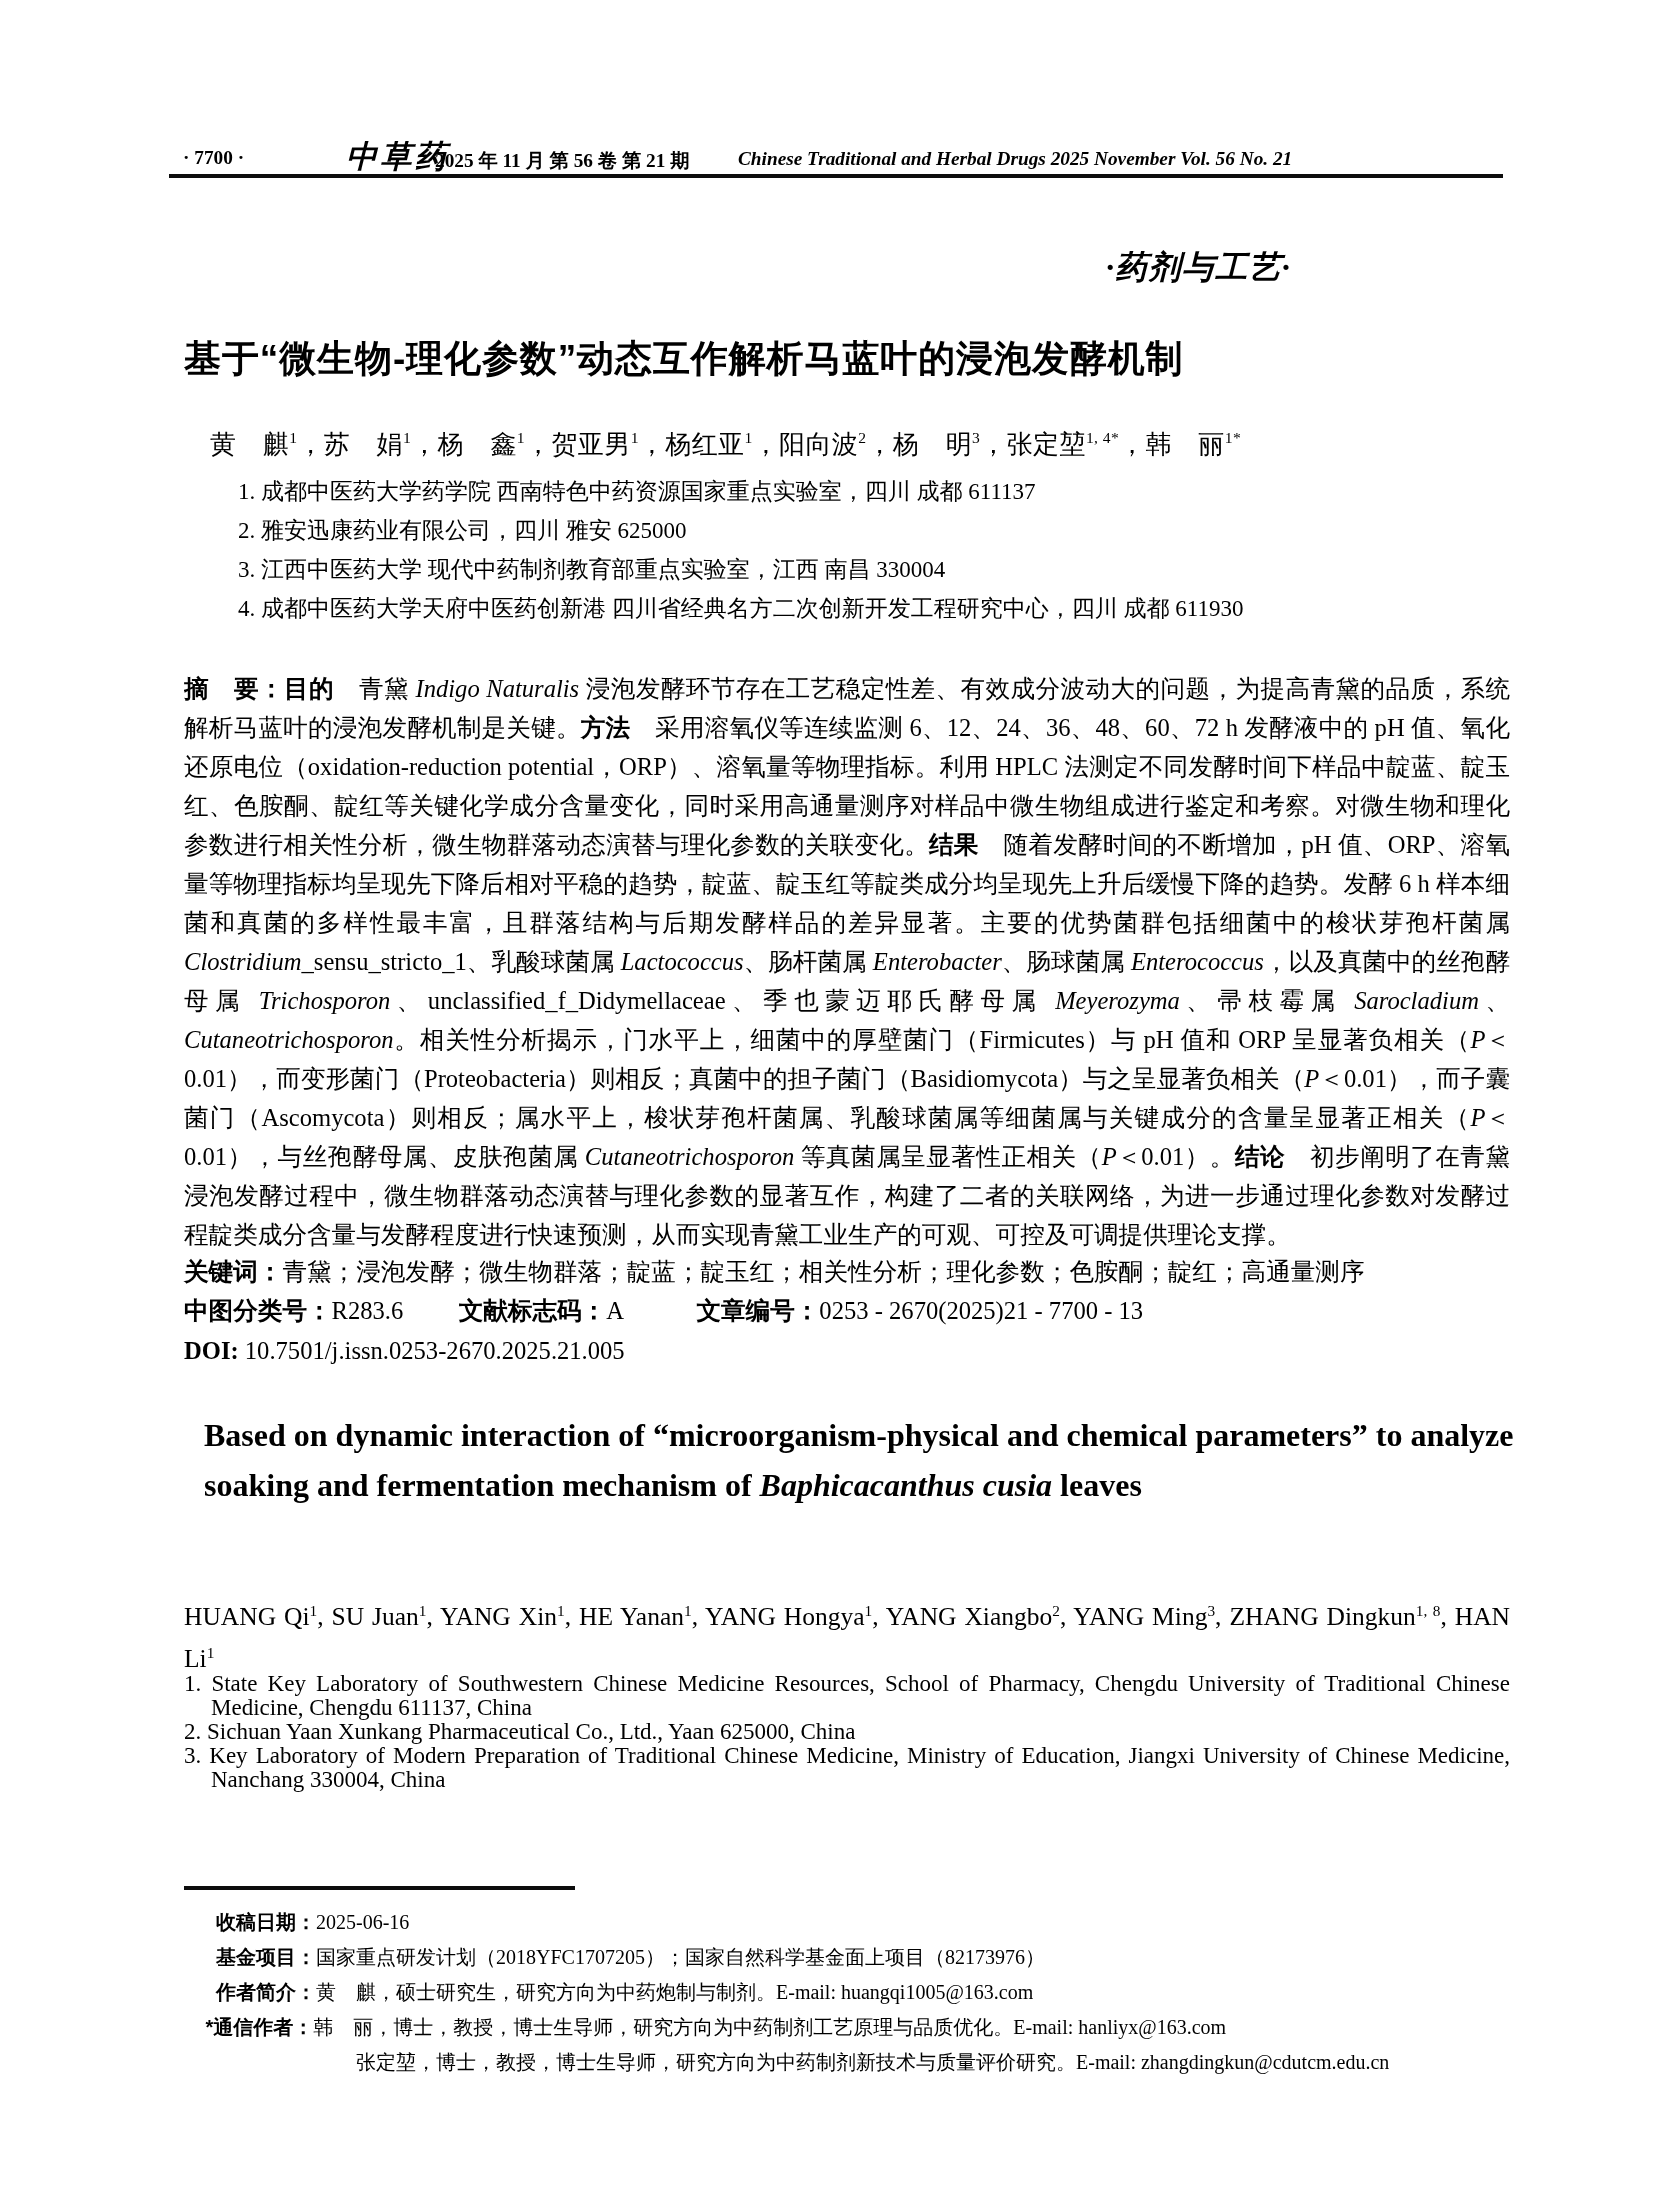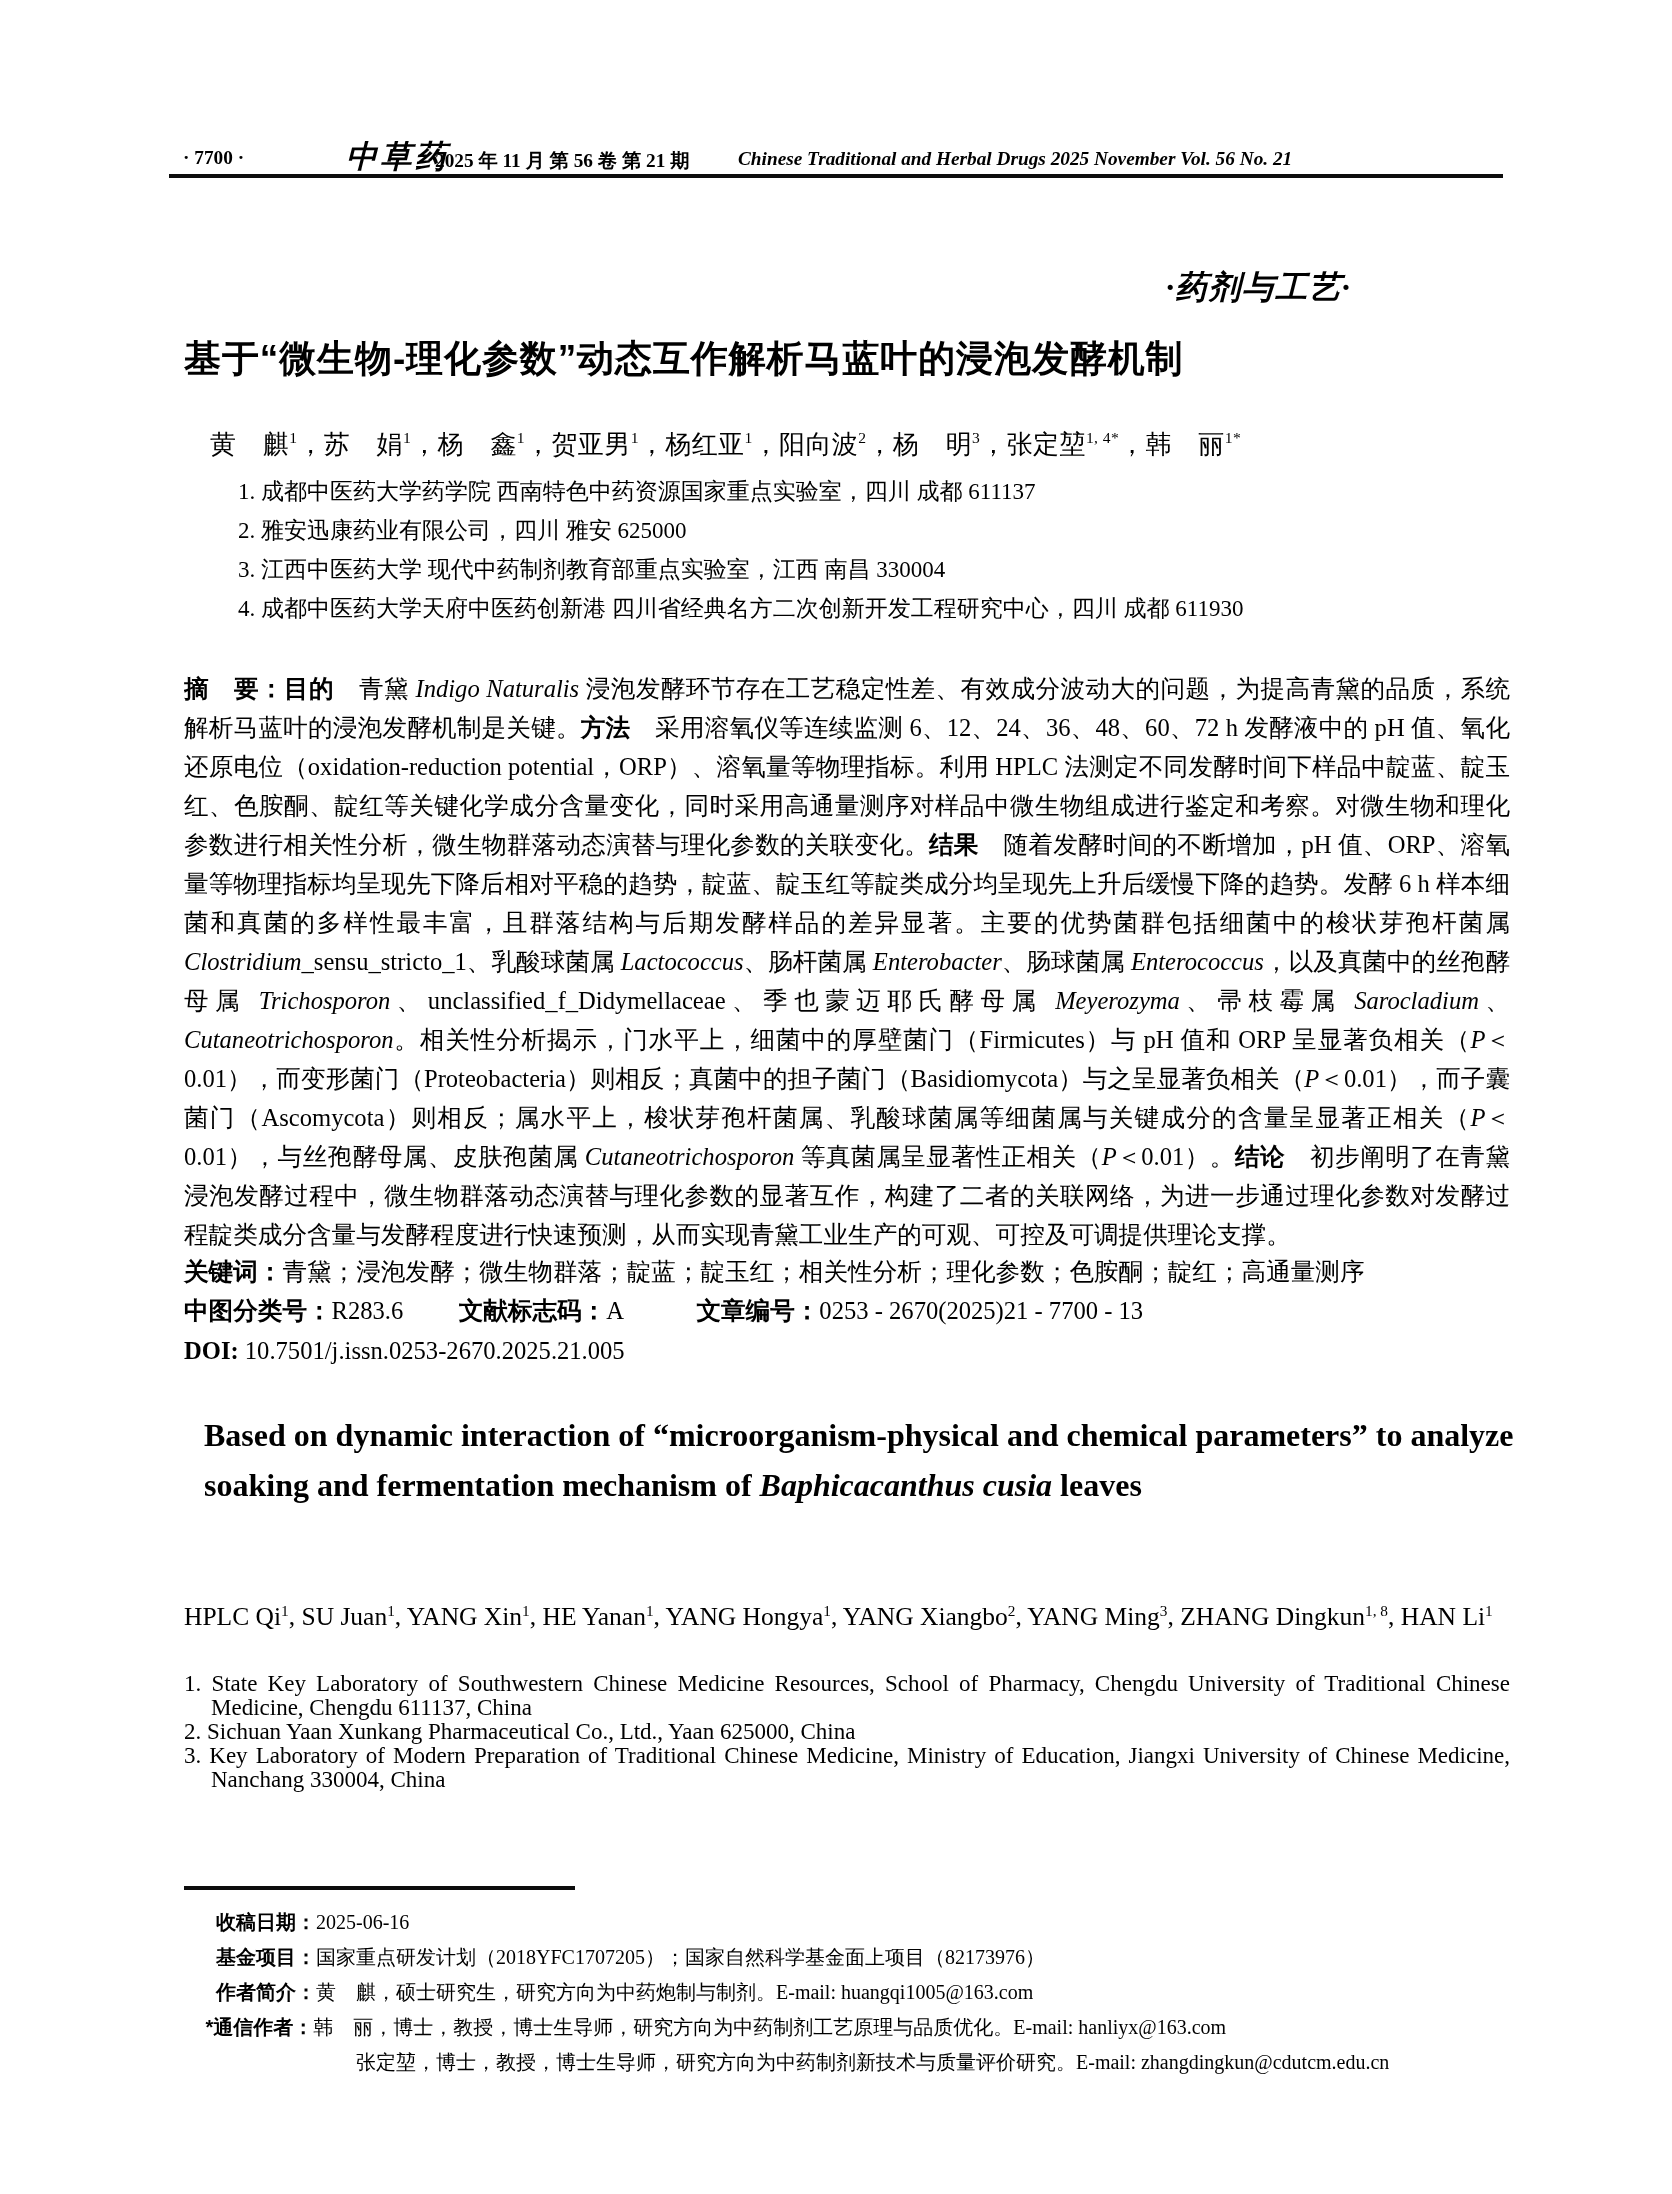--- a/index.html
+++ b/index.html
@@ -15,21 +15,21 @@
   .hei{font-family:"Liberation Sans", sans-serif;font-weight:bold;}
   sup{font-size:60%;vertical-align:super;line-height:0;}
   .abs{position:absolute;}
   
   .pagenum{left:183px;top:147px;font-size:19.3px;font-weight:bold;}
   .journal-cn{left:346px;top:136px;font-size:31px;font-weight:bold;font-style:italic;letter-spacing:3.5px;}
   .issue-cn{left:435px;top:147px;font-size:19.3px;font-weight:bold;}
   .journal-en{left:738px;top:148px;font-size:19.3px;font-weight:bold;font-style:italic;}
   .header-rule{left:169px;top:174px;width:1334px;height:4.4px;background:#0d0d0d;}
   
-  .section-label{left:1166px;top:246px;font-size:32px;font-weight:bold;font-style:italic;letter-spacing:1.3px;margin-top:20px;}
+  .section-label{left:1106px;top:246px;font-size:32px;font-weight:bold;font-style:italic;letter-spacing:1.3px;}
   .title-cn{left:184px;top:334px;font-size:37px;font-weight:bold;font-family:"Liberation Sans", sans-serif;letter-spacing:0.9px;}
   
   .authors-cn{left:210px;top:427px;font-size:26px;letter-spacing:0.4px;}
   .affils-cn{left:210px;top:472px;font-size:23px;line-height:39px;width:1299px;margin-left:28px;}
   .affils-cn div{padding-left:28px;text-indent:-28px;}
   
   .abstract{left:184px;top:669px;width:1326px;font-size:24.6px;line-height:39px;text-align:justify;height:592px;overflow:hidden;}
   .kw-line{left:184px;top:1252px;width:1326px;font-size:24.6px;line-height:39px;}
   .class-line{left:184px;top:1291px;width:1326px;font-size:24.6px;line-height:39px;}
   .doi-line{left:184px;top:1331px;width:1326px;font-size:24.6px;line-height:39px;}
@@ -70,21 +70,21 @@
   <div class="abs abstract"><span class="hei">摘　要：目的</span><span>　青黛 </span><span style="font-style: italic;">Indigo Naturalis</span><span> 浸泡发酵环节存在工艺稳定性差、有效成分波动大的问题，为提高青黛的品质，系统解析马蓝叶的浸泡发酵机制是关键。</span><span class="hei">方法</span><span>　采用溶氧仪等连续监测 6、12、24、36、48、60、72 h 发酵液中的 pH 值、氧化还原电位（oxidation-reduction potential，ORP）、溶氧量等物理指标。利用 HPLC 法测定不同发酵时间下样品中靛蓝、靛玉红、色胺酮、靛红等关键化学成分含量变化，同时采用高通量测序对样品中微生物组成进行鉴定和考察。对微生物和理化参数进行相关性分析，微生物群落动态演替与理化参数的关联变化。</span><span class="hei">结果</span><span>　随着发酵时间的不断增加，pH 值、ORP、溶氧量等物理指标均呈现先下降后相对平稳的趋势，靛蓝、靛玉红等靛类成分均呈现先上升后缓慢下降的趋势。发酵 6 h 样本细菌和真菌的多样性最丰富，且群落结构与后期发酵样品的差异显著。主要的优势菌群包括细菌中的梭状芽孢杆菌属 </span><span style="font-style: italic;">Clostridium</span><span>_sensu_stricto_1、乳酸球菌属 </span><span style="font-style: italic;">Lactococcus</span><span>、肠杆菌属 </span><span style="font-style: italic;">Enterobacter</span><span>、肠球菌属 </span><span style="font-style: italic;">Enterococcus</span><span>，以及真菌中的丝孢酵母属 </span><span style="font-style: italic;">Trichosporon</span><span>、unclassified_f_Didymellaceae、季也蒙迈耶氏酵母属 </span><span style="font-style: italic;">Meyerozyma</span><span>、帚枝霉属 </span><span style="font-style: italic;">Sarocladium</span><span>、</span><span style="font-style: italic;">Cutaneotrichosporon</span><span>。相关性分析揭示，门水平上，细菌中的厚壁菌门（Firmicutes）与 pH 值和 ORP 呈显著负相关（</span><span style="font-style: italic;">P</span><span>＜0.01），而变形菌门（Proteobacteria）则相反；真菌中的担子菌门（Basidiomycota）与之呈显著负相关（</span><span style="font-style: italic;">P</span><span>＜0.01），而子囊菌门（Ascomycota）则相反；属水平上，梭状芽孢杆菌属、乳酸球菌属等细菌属与关键成分的含量呈显著正相关（</span><span style="font-style: italic;">P</span><span>＜0.01），与丝孢酵母属、皮肤孢菌属 </span><span style="font-style: italic;">Cutaneotrichosporon</span><span> 等真菌属呈显著性正相关（</span><span style="font-style: italic;">P</span><span>＜0.01）。</span><span class="hei">结论</span><span>　初步阐明了在青黛浸泡发酵过程中，微生物群落动态演替与理化参数的显著互作，构建了二者的关联网络，为进一步通过理化参数对发酵过程靛类成分含量与发酵程度进行快速预测，从而实现青黛工业生产的可观、可控及可调提供理论支撑。</span></div>
 
   <div class="abs kw-line"><span class="hei">关键词：</span><span>青黛；浸泡发酵；微生物群落；靛蓝；靛玉红；相关性分析；理化参数；色胺酮；靛红；高通量测序</span></div>
 
   <div class="abs class-line"><span class="hei">中图分类号：</span><span>R283.6　　 </span><span class="hei">文献标志码：</span><span>A　　　</span><span class="hei">文章编号：</span><span>0253 - 2670(2025)21 - 7700 - 13</span></div>
 
   <div class="abs doi-line"><span style="font-weight: bold;">DOI: </span><span>10.7501/j.issn.0253-2670.2025.21.005</span></div>
 
   <div class="abs title-en"><span>Based on dynamic interaction of “microorganism-physical and chemical parameters” to analyze soaking and fermentation mechanism of </span><span style="font-style: italic;">Baphicacanthus cusia</span><span> leaves</span></div>
 
-  <div class="abs authors-en"><span>HPLC Qi</span><sup>1</sup><span>, SU Juan</span><sup>1</sup><span>, YANG Xin</span><sup>1</sup><span>, HE Yanan</span><sup>1</sup><span>, YANG Hongya</span><sup>1</sup><span>, YANG Xiangbo</span><sup>2</sup><span>, YANG Ming</span><sup>3</sup><span>, ZHANG Dingkun</span><sup>1, 8</sup><span>, HAN Li</span><sup>1</sup></div>
+  <div class="abs authors-en"><span>HUANG Qi</span><sup>1</sup><span>, SU Juan</span><sup>1</sup><span>, YANG Xin</span><sup>1</sup><span>, HE Yanan</span><sup>1</sup><span>, YANG Hongya</span><sup>1</sup><span>, YANG Xiangbo</span><sup>2</sup><span>, YANG Ming</span><sup>3</sup><span>, ZHANG Dingkun</span><sup>1, 8</sup><span>, HAN Li</span><sup>1</sup></div>
 
   <div class="abs affils-en">
     <div>1. State Key Laboratory of Southwestern Chinese Medicine Resources, School of Pharmacy, Chengdu University of Traditional Chinese Medicine, Chengdu 611137, China</div>
     <div>2. Sichuan Yaan Xunkang Pharmaceutical Co., Ltd., Yaan 625000, China</div>
     <div>3. Key Laboratory of Modern Preparation of Traditional Chinese Medicine, Ministry of Education, Jiangxi University of Chinese Medicine, Nanchang 330004, China</div>
   </div>
 
   <div class="abs foot-rule"></div>
 
   <div class="abs footnotes">

